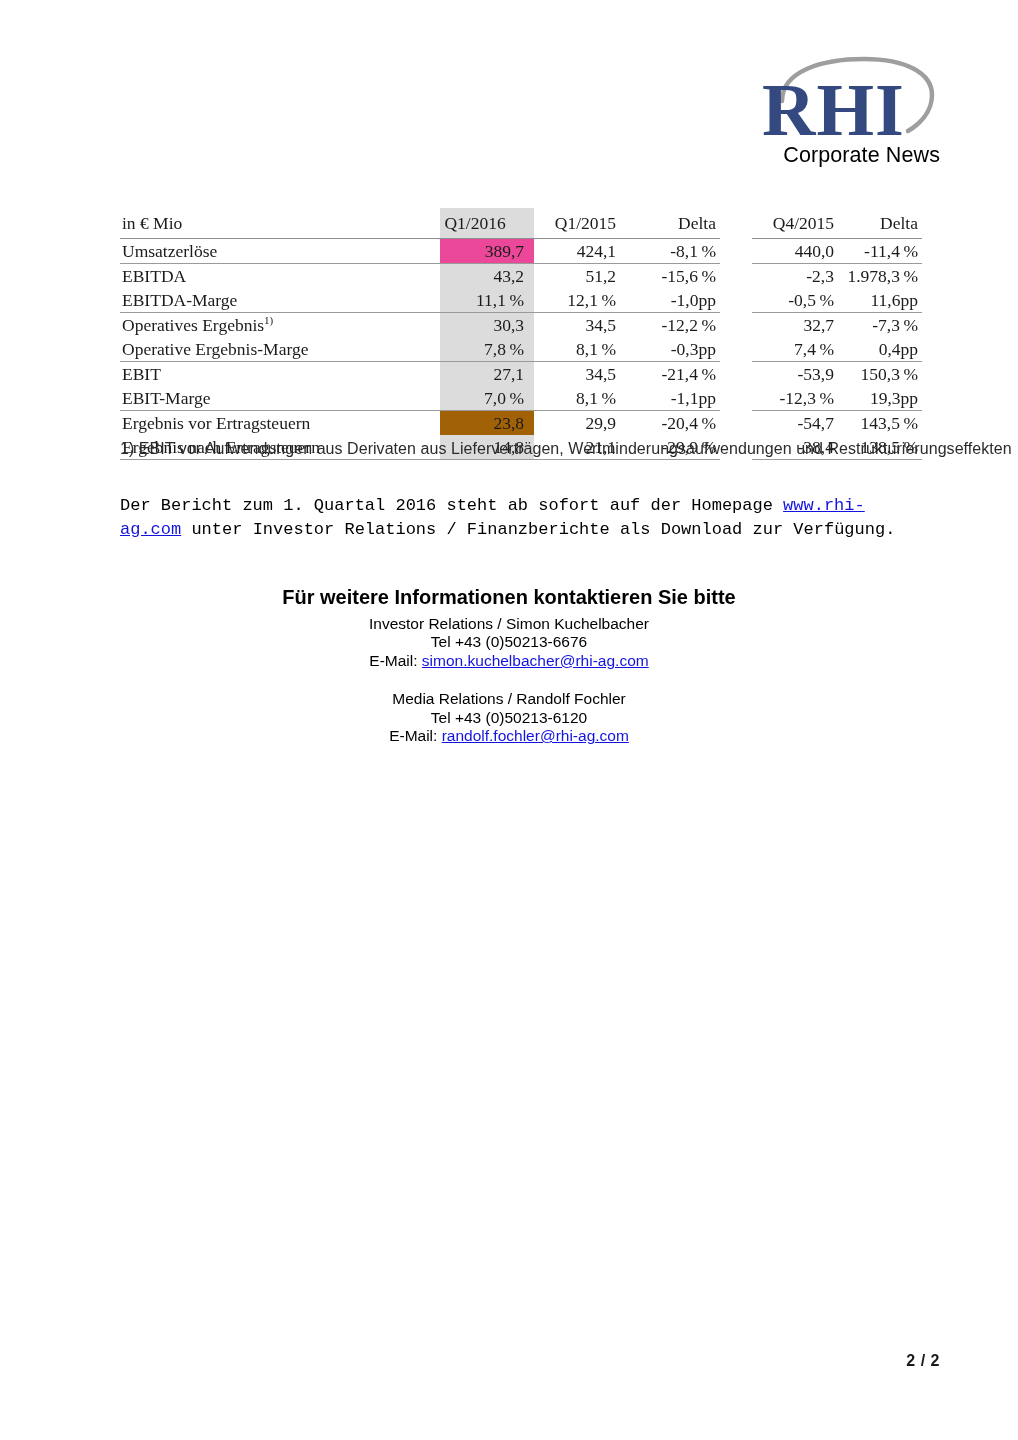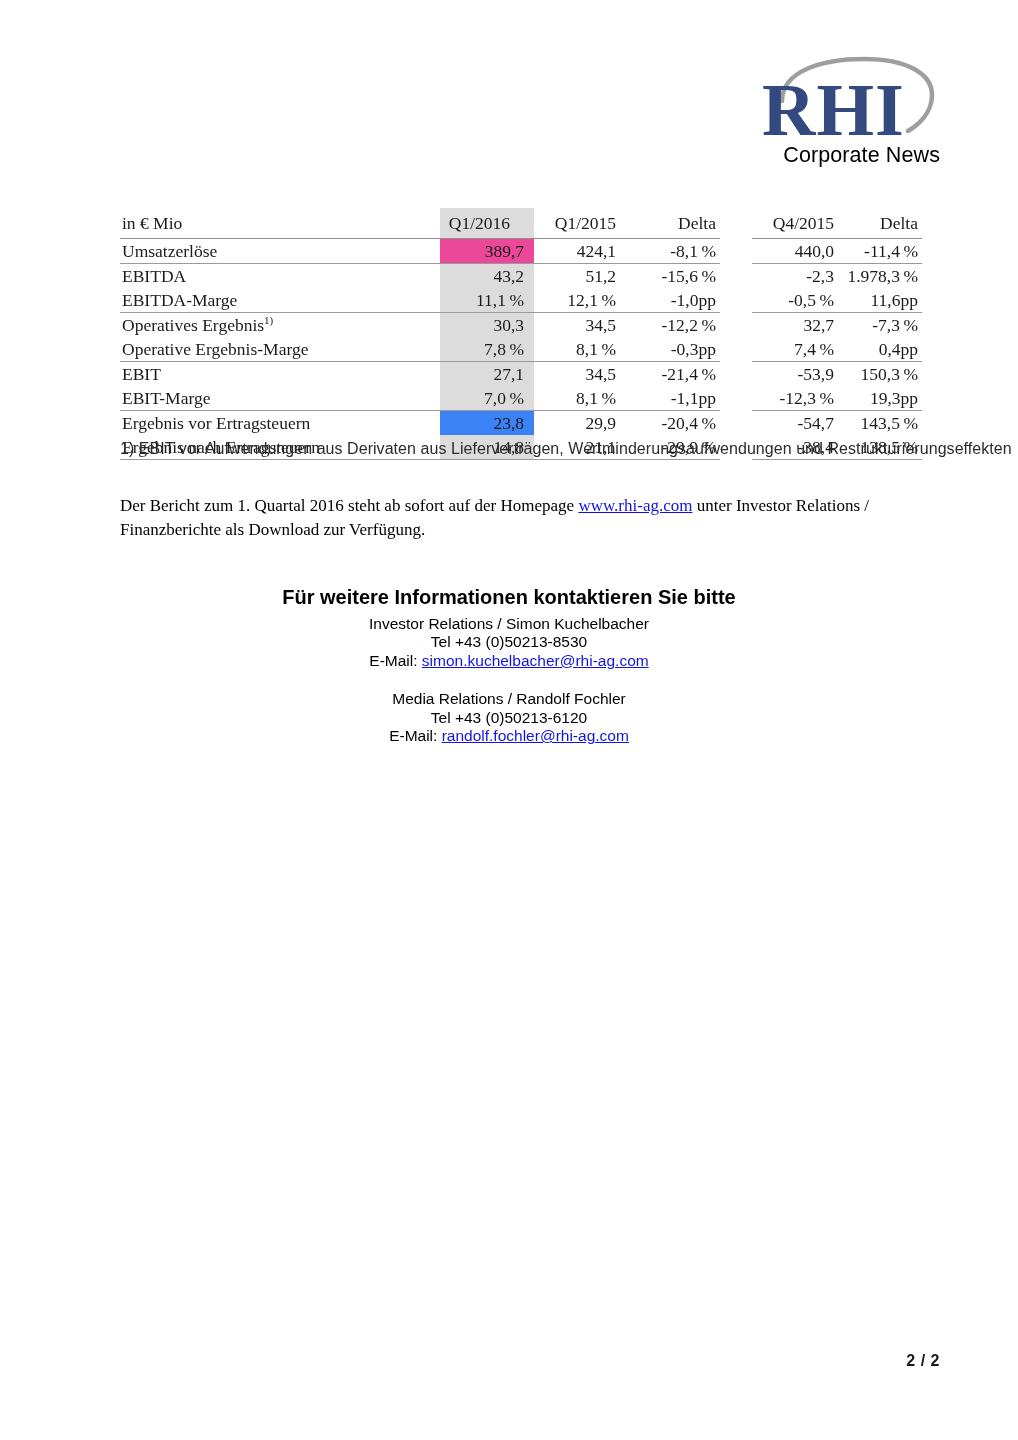--- a/index.html
+++ b/index.html
@@ -99,21 +99,20 @@
   table.fin td.gapcell { }
   table.fin th.label {
     text-align: left;
     padding-left: 2px;
   }
   table.fin th.num {
     text-align: right;
     padding-right: 4px;
   }
   table.fin th.q16 {
-    text-align: right;
     padding-right: 24px;
   }
 
   tr.hdr th { height: 30px; line-height: 30px; }
   tr.row td { height: 24px; line-height: 24px; }
 
   
   .hl { background: #dcdcdc; }
 
   
@@ -139,21 +138,21 @@
     letter-spacing: 0.05px;
     white-space: nowrap;
   }
 
   
   .body-par {
     position: absolute;
     left: 120px;
     top: 494px;
     width: 790px;
-    font-family: Liberation Serif, serif;
+    font-family: Liberation Mono, monospace;
     font-size: 17px;
     line-height: 24px;
     color: #000000;
   }
   a.link {
     color: #1313e0;
     text-decoration: underline;
   }
 
   
@@ -287,21 +286,21 @@
             <td class="label">EBIT-Marge</td>
             <td class="q16 hl" style="background: rgb(220, 220, 220);">7,0 %</td>
             <td class="num">8,1 %</td>
             <td class="num">-1,1pp</td>
             <td class="gapcell"></td>
             <td class="num">-12,3 %</td>
             <td class="num">19,3pp</td>
           </tr>
           <tr class="row">
             <td class="label">Ergebnis vor Ertragsteuern</td>
-            <td class="q16 hl" style="background: #3b82f6;">23,8</td>
+            <td class="q16 hl" style="background: #a16207;">23,8</td>
             <td class="num">29,9</td>
             <td class="num">-20,4 %</td>
             <td class="gapcell"></td>
             <td class="num">-54,7</td>
             <td class="num">143,5 %</td>
           </tr>
           <tr class="row rule-under">
             <td class="label">Ergebnis nach Ertragsteuern</td>
             <td class="q16 hl" style="background: rgb(220, 220, 220);">14,8</td>
             <td class="num">21,1</td>
@@ -318,21 +317,21 @@
 
   <div class="body-par">
     <span>Der Bericht zum 1. Quartal 2016 steht ab sofort auf der Homepage </span><a class="link" href="#">www.rhi-ag.com</a><span> unter Investor Relations / Finanzberichte als Download zur Verfügung.</span>
   </div>
 
   <div class="contacts">
     <div class="heading">Für weitere Informationen kontaktieren Sie bitte</div>
 
     <div class="blk">
       <span class="line">Investor Relations / Simon Kuchelbacher</span>
-      <span class="line">Tel +43 (0)50213-8530</span>
+      <span class="line">Tel +43 (0)50213-6676</span>
       <span class="line"><span>E-Mail: </span><a class="link" href="#">simon.kuchelbacher@rhi-ag.com</a></span>
     </div>
 
     <div class="blk-spacer"></div>
 
     <div class="blk">
       <span class="line">Media Relations / Randolf Fochler</span>
       <span class="line">Tel +43 (0)50213-6120</span>
       <span class="line"><span>E-Mail: </span><a class="link" href="#">randolf.fochler@rhi-ag.com</a></span>
     </div>

